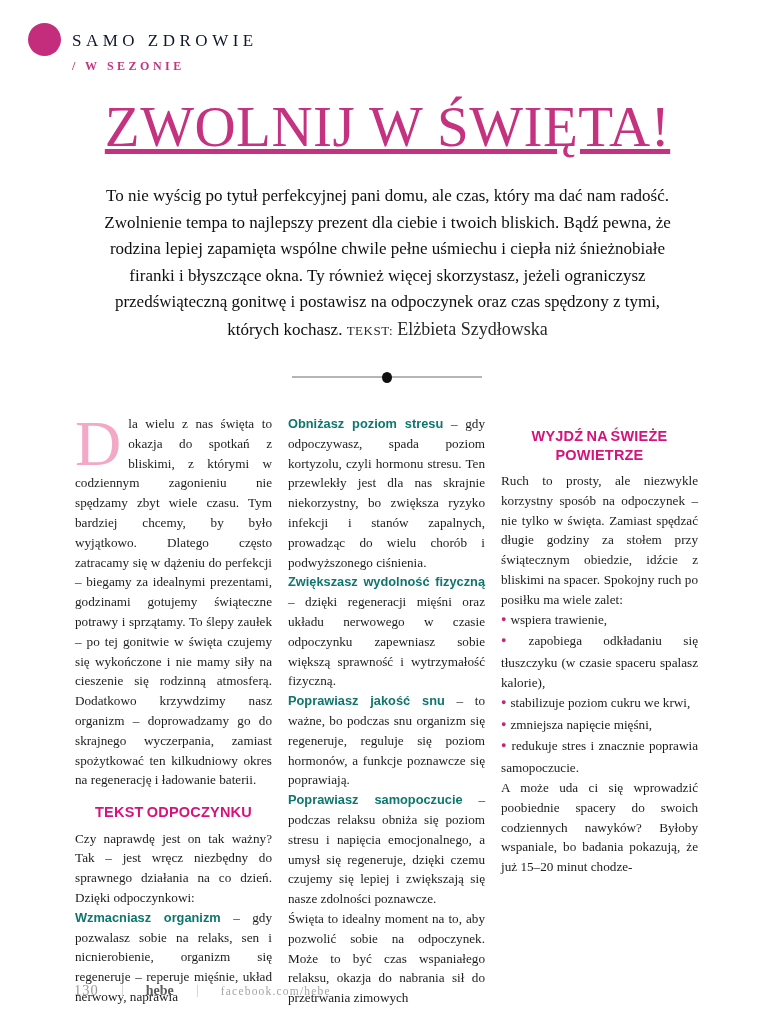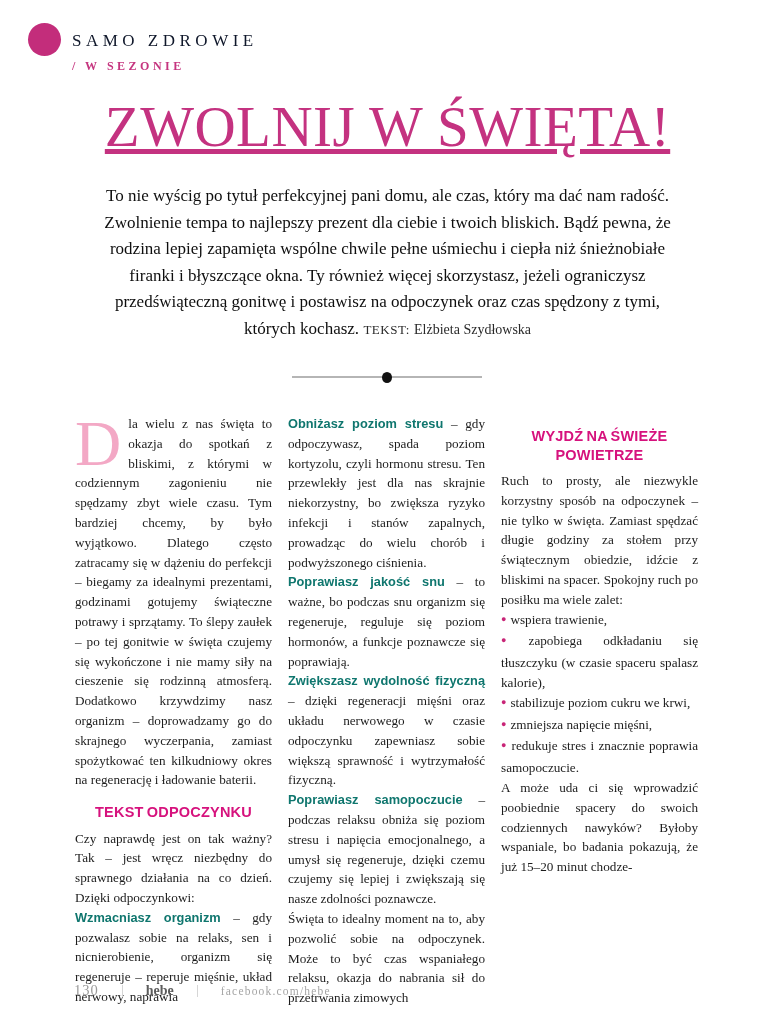--- a/index.html
+++ b/index.html
@@ -30,21 +30,21 @@
     text-decoration:underline;
   }
 
   
   .intro-wrap {
     position:absolute; top:183px; left:87px; width:601px;
     text-align:center; font-size:17px; line-height:26.6px; color:#0e0e0e;
   }
   .byline { white-space:nowrap; }
   .byline-label { font-size:13px; letter-spacing:0.5px; color:#2a2a2a;margin-top:44px; }
-  .byline-name { font-size:14px; color:#2a2a2a; }
+  .byline-name { font-size:18px; color:#2a2a2a; }
 
   
   .divider { position:absolute; top:371px; left:292px; width:190px; height:12px; }
   .divider-line { position:absolute; top:5px; left:0; width:100%; height:2px; background:#b5b5b5; }
   .divider-dot { position:absolute; top:1px; left:50%; margin-left:-5px; width:10px; height:11px; border-radius:50%; background:#111; }
 
   
   .columns { position:absolute; top:414px; left:75px; width:625px; display:flex; gap:16px; }
   .col { width:197px; font-size:13.2px; line-height:19.8px; text-align:justify; color:#1c1c1c; }
   .col p { margin:0; }
@@ -96,22 +96,22 @@
 
     <div class="col">
       <p><span class="dropcap">D</span><span>la wielu z nas święta to okazja do spotkań z bliskimi, z którymi w codziennym zagonieniu nie spędzamy zbyt wiele czasu. Tym bardziej chcemy, by było wyjątkowo. Dlatego często zatracamy się w dążeniu do perfekcji – biegamy za idealnymi prezentami, godzinami gotujemy świąteczne potrawy i sprzątamy. To ślepy zaułek – po tej gonitwie w święta czujemy się wykończone i nie mamy siły na cieszenie się rodzinną atmosferą. Dodatkowo krzywdzimy nasz organizm – doprowadzamy go do skrajnego wyczerpania, zamiast spożytkować ten kilkudniowy okres na regenerację i ładowanie baterii.</span></p>
       <h2 class="subheading">TEKST ODPOCZYNKU</h2>
       <p>Czy naprawdę jest on tak ważny? Tak – jest wręcz niezbędny do sprawnego działania na co dzień. Dzięki odpoczynkowi:</p>
       <p><span class="lead">Wzmacniasz organizm</span><span> – gdy pozwalasz sobie na relaks, sen i nicnierobienie, organizm się regeneruje – reperuje mięśnie, układ nerwowy, naprawia</span></p>
     </div>
 
     <div class="col">
       <p><span class="lead">Obniżasz poziom stresu</span><span> – gdy odpoczywasz, spada poziom kortyzolu, czyli hormonu stresu. Ten przewlekły jest dla nas skrajnie niekorzystny, bo zwiększa ryzyko infekcji i stanów zapalnych, prowadząc do wielu chorób i podwyższonego ciśnienia.</span></p>
+      <p><span class="lead">Zwiększasz wydolność fizyczną</span><span> – dzięki regeneracji mięśni oraz układu nerwowego w czasie odpoczynku zapewniasz sobie większą sprawność i wytrzymałość fizyczną.</span></p>
       <p><span class="lead">Poprawiasz jakość snu</span><span> – to ważne, bo podczas snu organizm się regeneruje, reguluje się poziom hormonów, a funkcje poznawcze się poprawiają.</span></p>
-      <p><span class="lead">Zwiększasz wydolność fizyczną</span><span> – dzięki regeneracji mięśni oraz układu nerwowego w czasie odpoczynku zapewniasz sobie większą sprawność i wytrzymałość fizyczną.</span></p>
       <p><span class="lead">Poprawiasz samopoczucie</span><span> – podczas relaksu obniża się poziom stresu i napięcia emocjonalnego, a umysł się regeneruje, dzięki czemu czujemy się lepiej i zwiększają się nasze zdolności poznawcze.</span></p>
       <p>Święta to idealny moment na to, aby pozwolić sobie na odpoczynek. Może to być czas wspaniałego relaksu, okazja do nabrania sił do przetrwania zimowych</p>
     </div>
 
     <div class="col">
       <h2 class="subheading">WYJDŹ NA ŚWIEŻE POWIETRZE</h2>
       <p>Ruch to prosty, ale niezwykle korzystny sposób na odpoczynek – nie tylko w święta. Zamiast spędzać długie godziny za stołem przy świątecznym obiedzie, idźcie z bliskimi na spacer. Spokojny ruch po posiłku ma wiele zalet:</p>
       <div class="bullet-item"><span class="bullet-dot">●</span><span>wspiera trawienie,</span></div>
       <div class="bullet-item"><span class="bullet-dot">●</span><span>zapobiega odkładaniu się tłuszczyku (w czasie spaceru spalasz kalorie),</span></div>
       <div class="bullet-item"><span class="bullet-dot">●</span><span>stabilizuje poziom cukru we krwi,</span></div>

